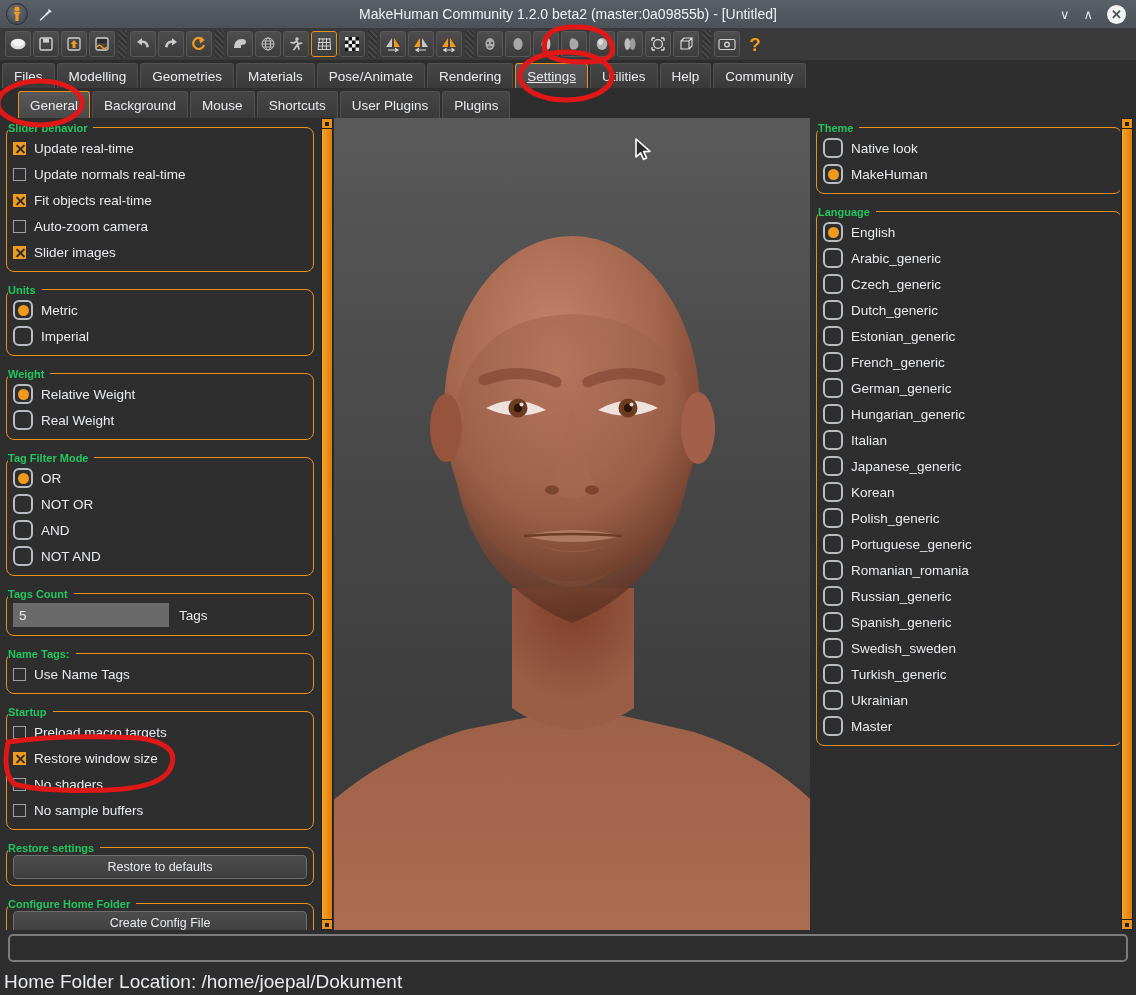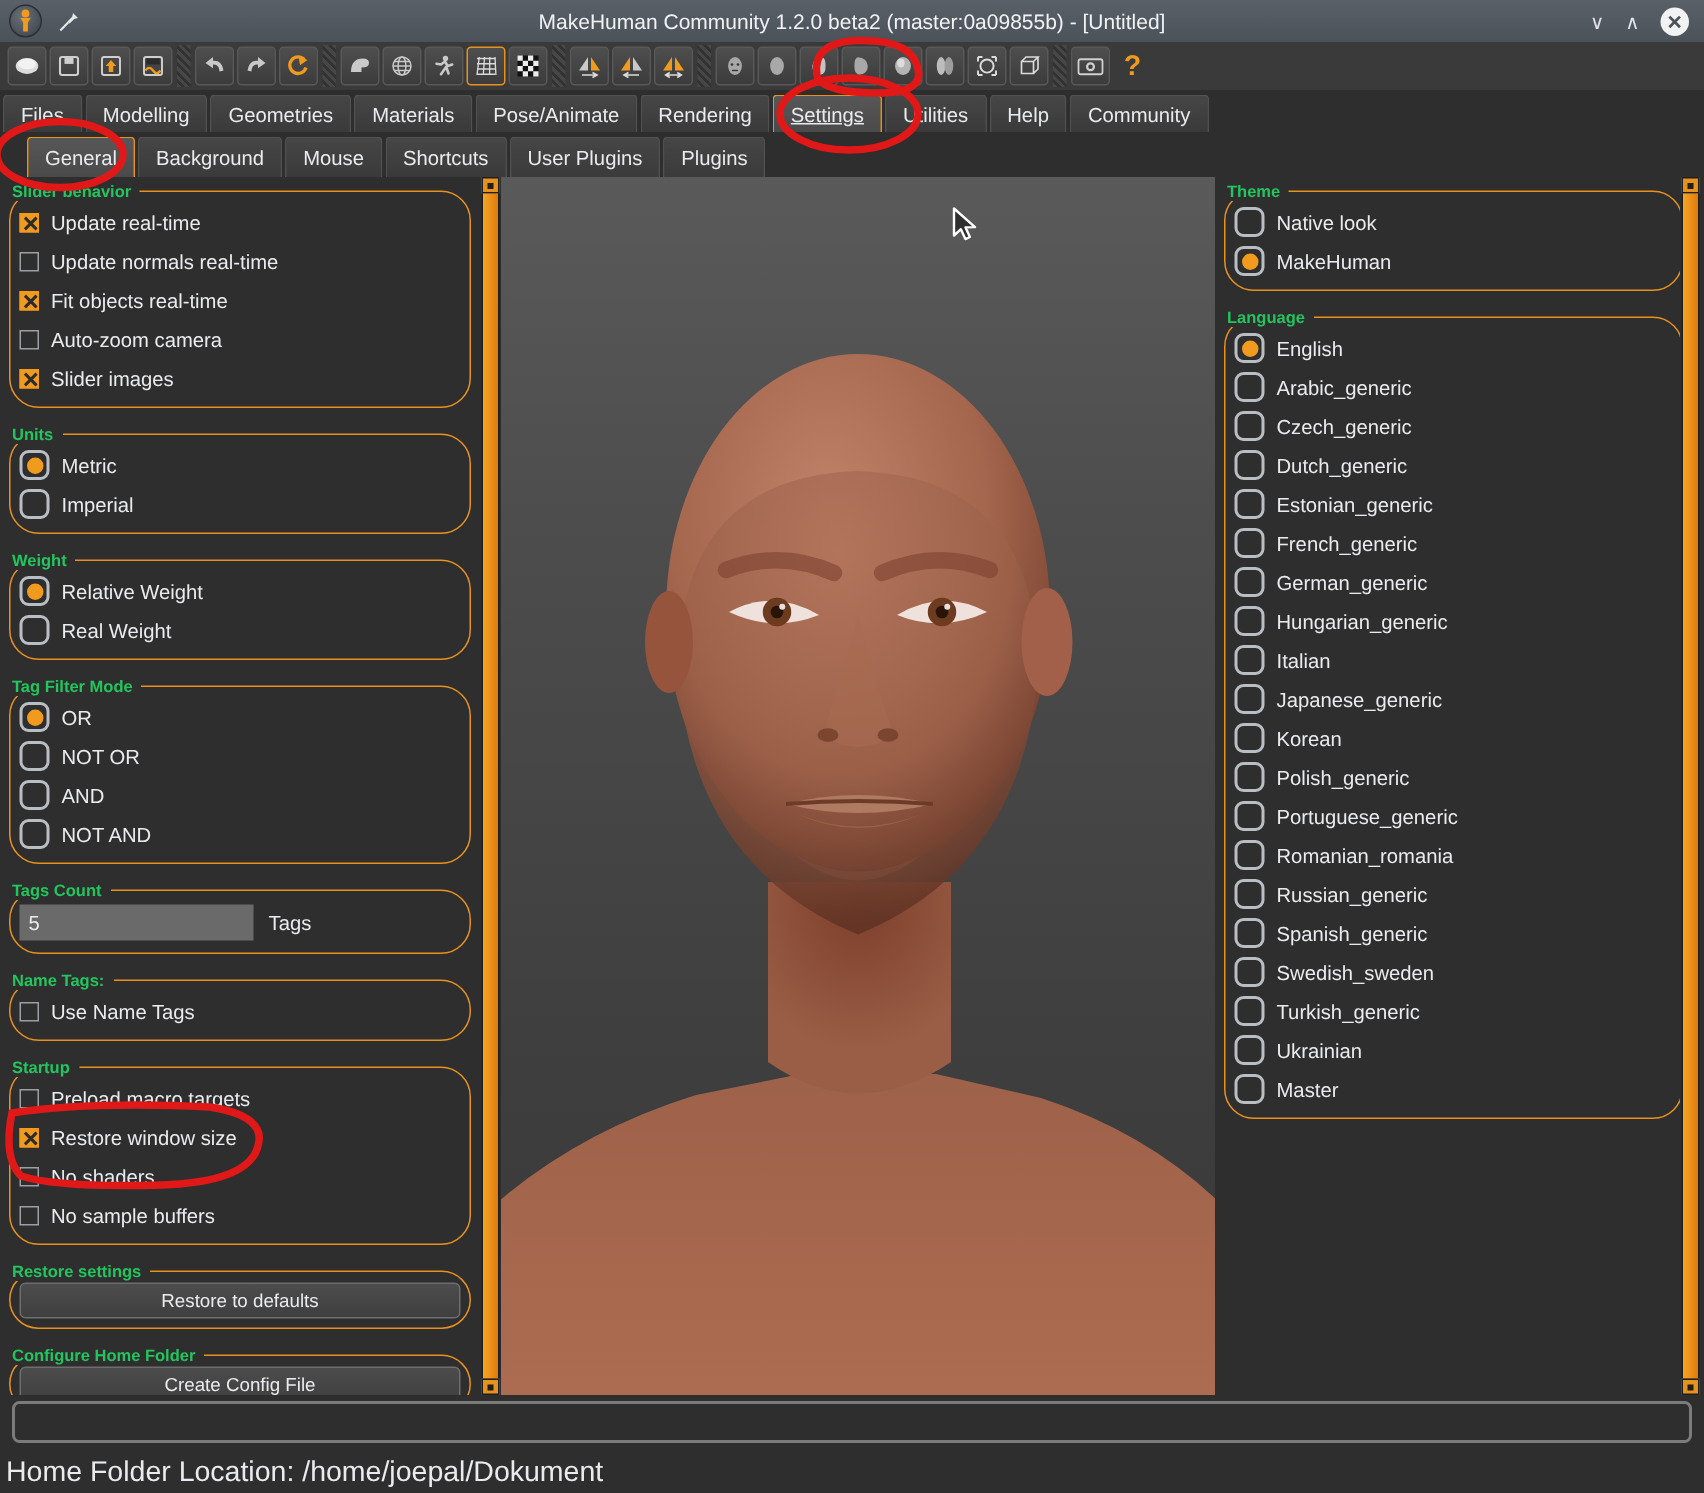--- a/index.html
+++ b/index.html
@@ -91,21 +91,21 @@
   .panel-left  { position:absolute; left:0;   top:118px; width:320px; height:812px; background:#2e2e2e; overflow:hidden;}
   .panel-right { position:absolute; left:810px; top:118px; width:318px; height:812px; background:#2e2e2e; overflow:hidden;}
 
   .group { margin:0 6px 8px 6px; position:relative; }
   .group-title {
     color:#22c55e; font-size:11px; font-weight:bold;
     position:relative; z-index:2; background:#2e2e2e;
     display:inline-block; padding-right:6px; margin-left:2px;
   }
   .group-box {
-    border:1px solid #e8921e; border-radius:20px;
+    border:1px solid #e8921e; border-radius:8px;
     margin-top:-9px; padding:7px 6px 6px 6px;
   }
 
   .row { display:flex; align-items:center; height:26px; cursor:pointer; }
   .row .lbl { color:#e9ebee; font-size:13.5px; margin-left:8px; }
 
   
   .cb { width:13px; height:13px; border:1px solid #9aa0a6; background:#2e2e2e; flex:none; }
   .cb.on { background:#f09a1e; border-color:#f09a1e; position:relative; }
   .cb.on::before, .cb.on::after {

